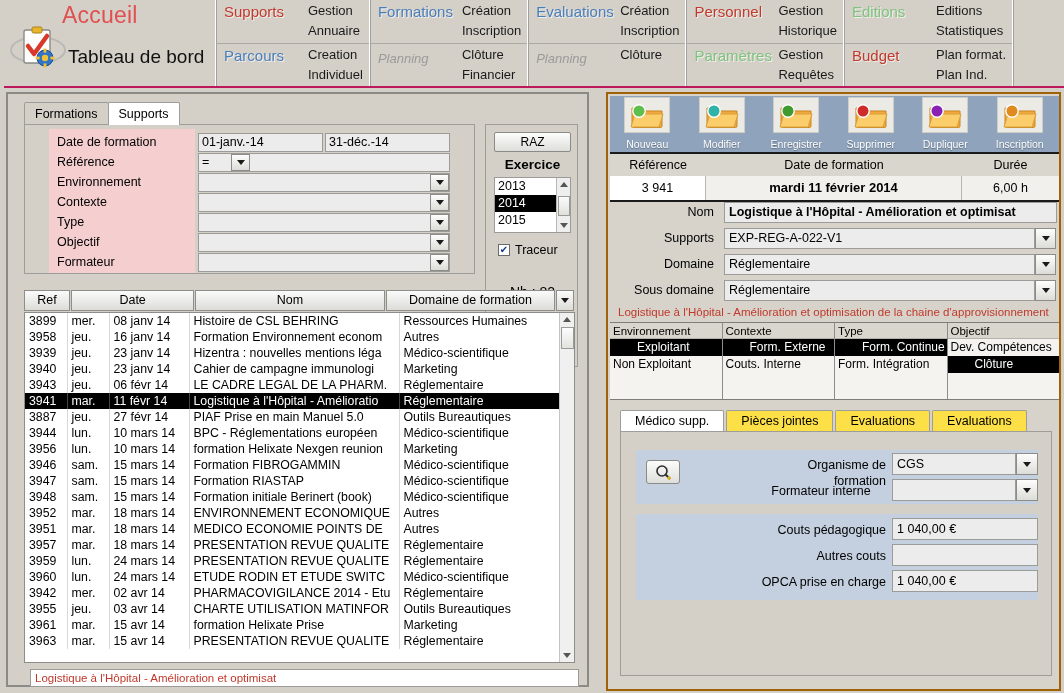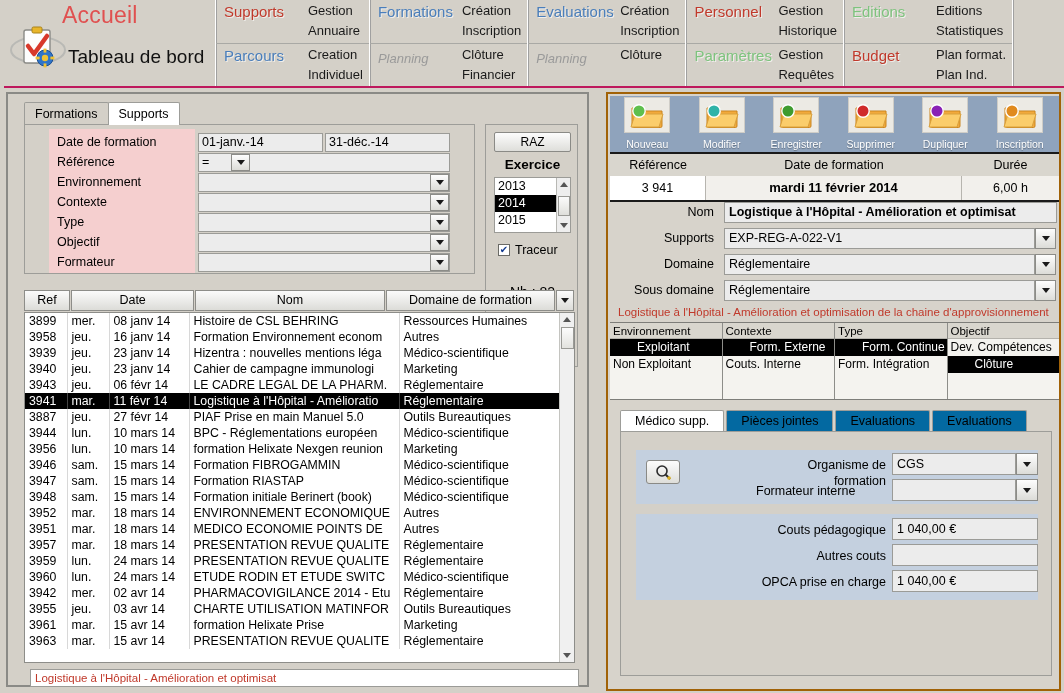--- a/index.html
+++ b/index.html
@@ -257,21 +257,21 @@
   }
   .quad-item {
     font-size: 12px; line-height: 17px; padding-left: 3px;
     white-space: nowrap; overflow: hidden;
   }
   .quad-item.sel { background: #000; color: #fff; padding-left: 27px; }
 
   .tabs2 { position: absolute; left: 12px; top: 316px; width: 430px; height: 22px; display: flex; }
   .tab2 {
     padding: 0 14px; height: 22px; line-height: 21px; font-size: 12.5px;
-    border: 1px solid #9d9d99; border-bottom: none; background: #0369a1;
+    border: 1px solid #9d9d99; border-bottom: none; background: #fde047;
     margin-right: 2px; border-radius: 2px 2px 0 0;
   }
   .tab2.active { background: #ffffff; }
   .tabs2-body {
     position: absolute; left: 12px; top: 337px; width: 432px; height: 245px;
     background: #d4d0c8; border: 1px solid #9d9d99;
   }
   .cost-block1 {
     position: absolute; left: 15px; top: 18px; width: 402px; height: 54px;
     background: #c4d0df;
@@ -821,21 +821,21 @@
             <circle cx="14" cy="14" r="1.8" fill="#e0b421"></circle>
           </svg>
         </div>
         <div class="clabel" style="left:120px; top:7px; width:130px; text-align:right;">Organisme de</div>
         <div class="clabel" style="left:120px; top:23px; width:130px; text-align:right;">formation</div>
         <div class="cfield" style="left:256px; top:3px; width:124px;">CGS</div>
         <div class="dd-btn3" style="left:380px; top:3px;">
             <span class="caret"></span>
           </div>
 
-        <div class="clabel" style="left:120px; top:33px; width:130px; text-align:left;">Formateur interne</div>
+        <div class="clabel" style="left:120px; top:33px; width:130px; text-align:center;">Formateur interne</div>
         <div class="cfield" style="left:256px; top:29px; width:124px;"></div>
         <div class="dd-btn3" style="left:380px; top:29px;">
             <span class="caret"></span>
           </div>
       </div>
 
       <div class="cost-block2">
         <div class="clabel" style="left:10px; top:8px; width:240px; text-align:right;">Couts pédagogique</div>
         <div class="cfield" style="left:256px; top:4px; width:146px;">1 040,00 €</div>
 

